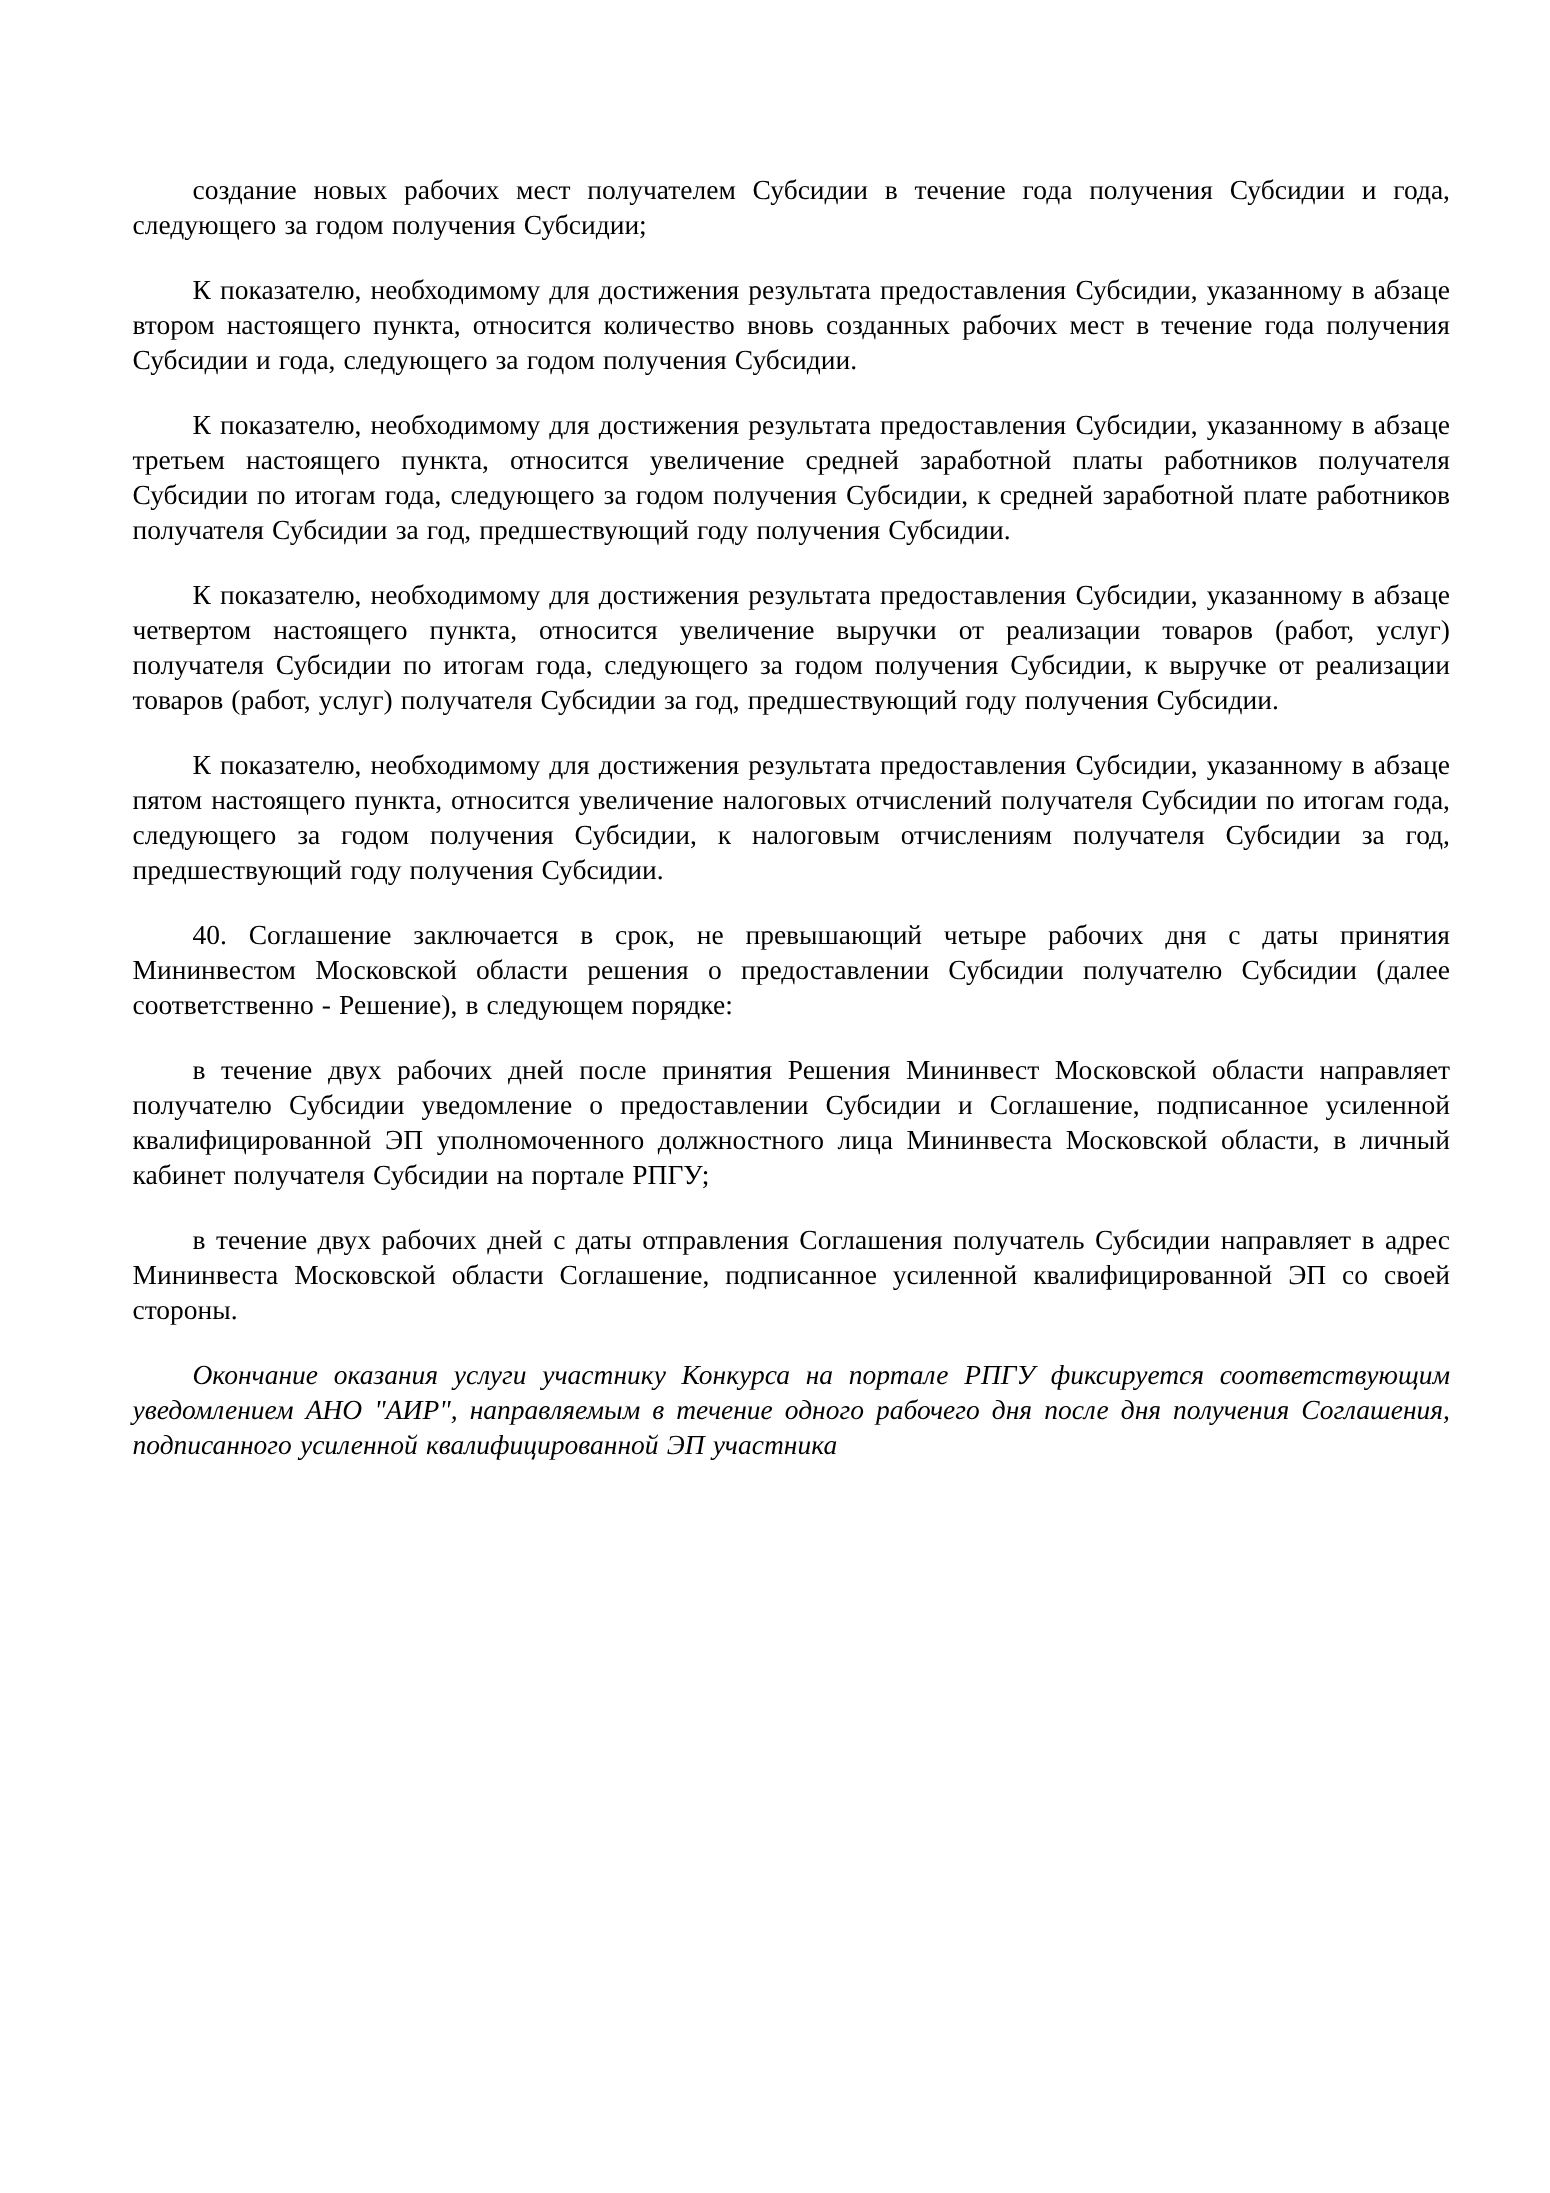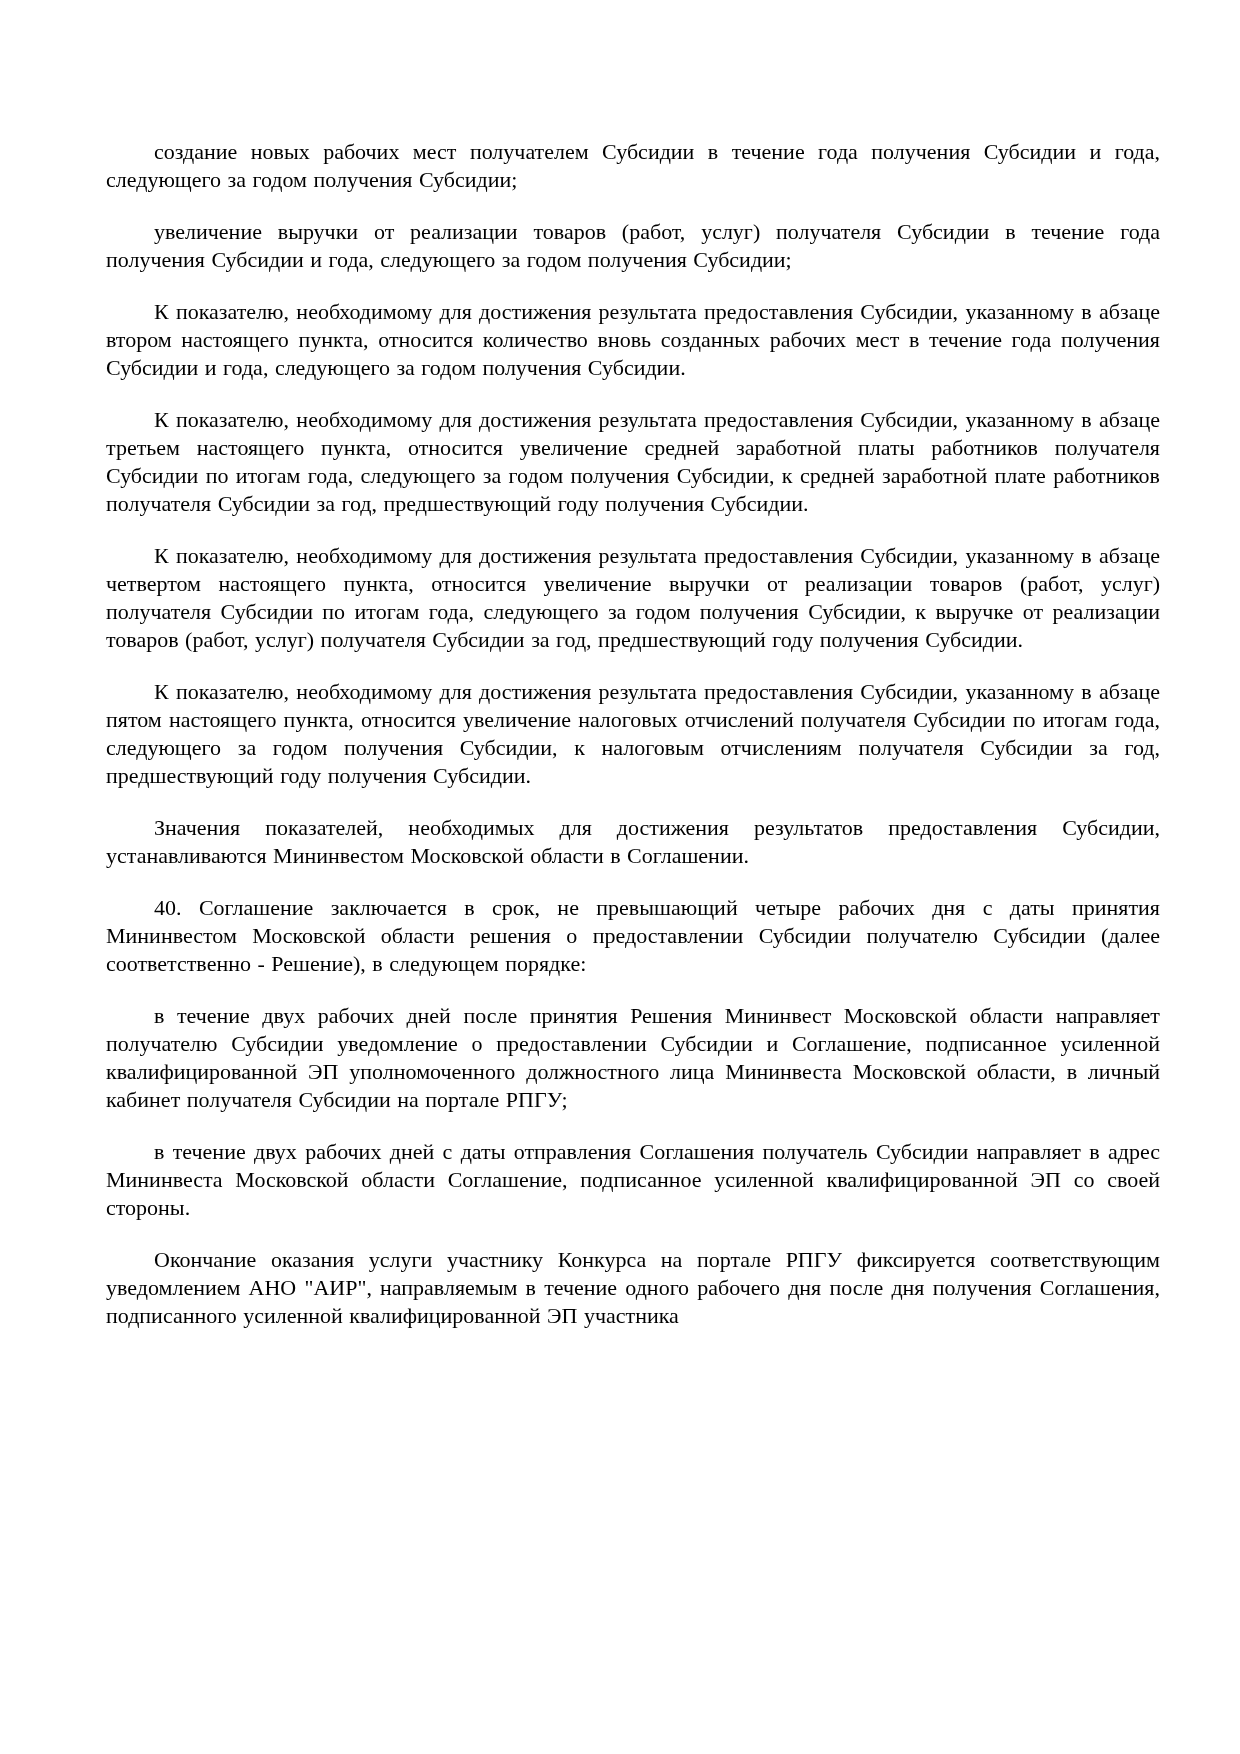--- a/index.html
+++ b/index.html
@@ -26,32 +26,31 @@
     margin: 0 0 24px 0;
     font-size: 22px;
     line-height: 28px;
     text-align: justify;
     text-indent: 48px;
     color: #000000;
     word-spacing: 1px;
   }
   .para:last-child {
     margin-bottom: 0;
+    font-style: italic;
   }
 </style>
 </head>
 <body>
 
 <div class="page">
   <div class="content" id="paragraph-container">
       <p class="para">создание новых рабочих мест получателем Субсидии в течение года получения Субсидии и года, следующего за годом получения Субсидии;</p>
-      <p class="para">увеличение выручки от реализации товаров (работ, услуг) получателя Субсидии в течение года получения Субсидии и года, следующего за годом получения Субсидии;</p>
       <p class="para">К показателю, необходимому для достижения результата предоставления Субсидии, указанному в абзаце втором настоящего пункта, относится количество вновь созданных рабочих мест в течение года получения Субсидии и года, следующего за годом получения Субсидии.</p>
       <p class="para">К показателю, необходимому для достижения результата предоставления Субсидии, указанному в абзаце третьем настоящего пункта, относится увеличение средней заработной платы работников получателя Субсидии по итогам года, следующего за годом получения Субсидии, к средней заработной плате работников получателя Субсидии за год, предшествующий году получения Субсидии.</p>
       <p class="para">К показателю, необходимому для достижения результата предоставления Субсидии, указанному в абзаце четвертом настоящего пункта, относится увеличение выручки от реализации товаров (работ, услуг) получателя Субсидии по итогам года, следующего за годом получения Субсидии, к выручке от реализации товаров (работ, услуг) получателя Субсидии за год, предшествующий году получения Субсидии.</p>
       <p class="para">К показателю, необходимому для достижения результата предоставления Субсидии, указанному в абзаце пятом настоящего пункта, относится увеличение налоговых отчислений получателя Субсидии по итогам года, следующего за годом получения Субсидии, к налоговым отчислениям получателя Субсидии за год, предшествующий году получения Субсидии.</p>
-      <p class="para">Значения показателей, необходимых для достижения результатов предоставления Субсидии, устанавливаются Мининвестом Московской области в Соглашении.</p>
       <p class="para">40. Соглашение заключается в срок, не превышающий четыре рабочих дня с даты принятия Мининвестом Московской области решения о предоставлении Субсидии получателю Субсидии (далее соответственно - Решение), в следующем порядке:</p>
       <p class="para">в течение двух рабочих дней после принятия Решения Мининвест Московской области направляет получателю Субсидии уведомление о предоставлении Субсидии и Соглашение, подписанное усиленной квалифицированной ЭП уполномоченного должностного лица Мининвеста Московской области, в личный кабинет получателя Субсидии на портале РПГУ;</p>
       <p class="para">в течение двух рабочих дней с даты отправления Соглашения получатель Субсидии направляет в адрес Мининвеста Московской области Соглашение, подписанное усиленной квалифицированной ЭП со своей стороны.</p>
       <p class="para">Окончание оказания услуги участнику Конкурса на портале РПГУ фиксируется соответствующим уведомлением АНО "АИР", направляемым в течение одного рабочего дня после дня получения Соглашения, подписанного усиленной квалифицированной ЭП участника</p>
     </div>
 </div>
 
 </body></html>

